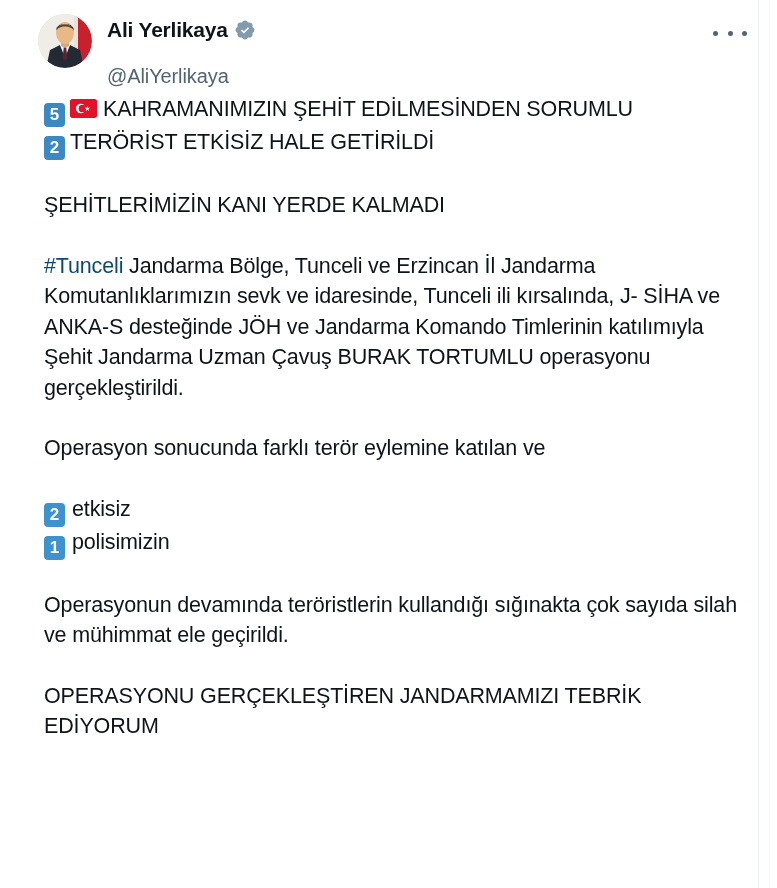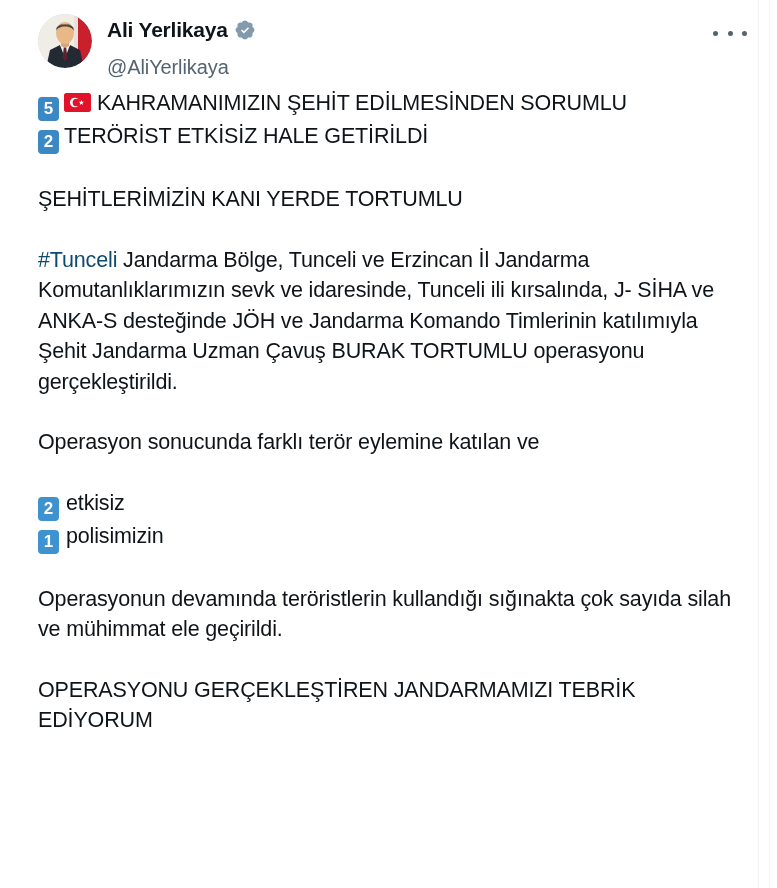--- a/index.html
+++ b/index.html
@@ -82,21 +82,21 @@
     width: 22px;
     height: 22px;
     display: inline-flex;
     align-items: center;
     justify-content: center;
   }
   .verified-badge svg { width: 22px; height: 22px; display: block; }
   .handle {
     font-size: 20px;
     color: #536471;
-    margin-top: 12px;
+    margin-top: 21px;
     letter-spacing: -0.1px;
   }
 
   .more-menu {
     position: absolute;
     right: 30px;
     top: 22px;
     width: 34px;
     height: 22px;
     display: flex;
@@ -116,21 +116,21 @@
   .tweet-body {
     position: absolute;
     left: 38px;
     top: 88px;
     width: 706px;
     font-size: 21.5px;
     line-height: 30.5px;
     color: #0f1419;
     letter-spacing: -0.15px;
   }
-  .para { margin: 0; }
+  .para { margin: 6px; }
   .para + .para { margin-top: 30px; }
 
   .keycap {
     display: inline-block;
     width: 21px;
     height: 24px;
     border-radius: 4px;
     background: #3c88c3;
     color: #ffffff;
     font-size: 17px;
@@ -230,21 +230,21 @@
         <svg viewBox="0 0 30 21" xmlns="http://www.w3.org/2000/svg" aria-hidden="true">
           <rect width="30" height="21" rx="3" fill="#e3122b"></rect>
           <circle cx="12" cy="10.5" r="5.4" fill="#ffffff"></circle>
           <circle cx="13.9" cy="10.5" r="4.3" fill="#e3122b"></circle>
           <path fill="#ffffff" d="M19.3 7.6l.75 2.1 2.2.05-1.75 1.35.62 2.15-1.82-1.28-1.82 1.28.62-2.15-1.75-1.35 2.2-.05z"></path>
         </svg>
       </span><span>KAHRAMANIMIZIN ŞEHİT EDİLMESİNDEN SORUMLU</span><br>
       <span class="keycap">2</span><span>TERÖRİST ETKİSİZ HALE GETİRİLDİ</span>
     </p>
 
-    <p class="para">ŞEHİTLERİMİZİN KANI YERDE TORTUMLU</p>
+    <p class="para">ŞEHİTLERİMİZİN KANI YERDE KALMADI</p>
 
     <p class="para">
       <a class="hashtag" href="#">#Tunceli</a><span> Jandarma Bölge, Tunceli ve Erzincan İl Jandarma Komutanlıklarımızın sevk ve idaresinde, Tunceli ili kırsalında, J- SİHA ve ANKA-S desteğinde JÖH ve Jandarma Komando Timlerinin katılımıyla Şehit Jandarma Uzman Çavuş BURAK TORTUMLU operasyonu gerçekleştirildi.</span>
     </p>
 
     <p class="para">Operasyon sonucunda farklı terör eylemine katılan ve</p>
 
     <p class="para">
       <span class="list-line">
         <span class="keycap light">2</span><span>etkisiz</span>

